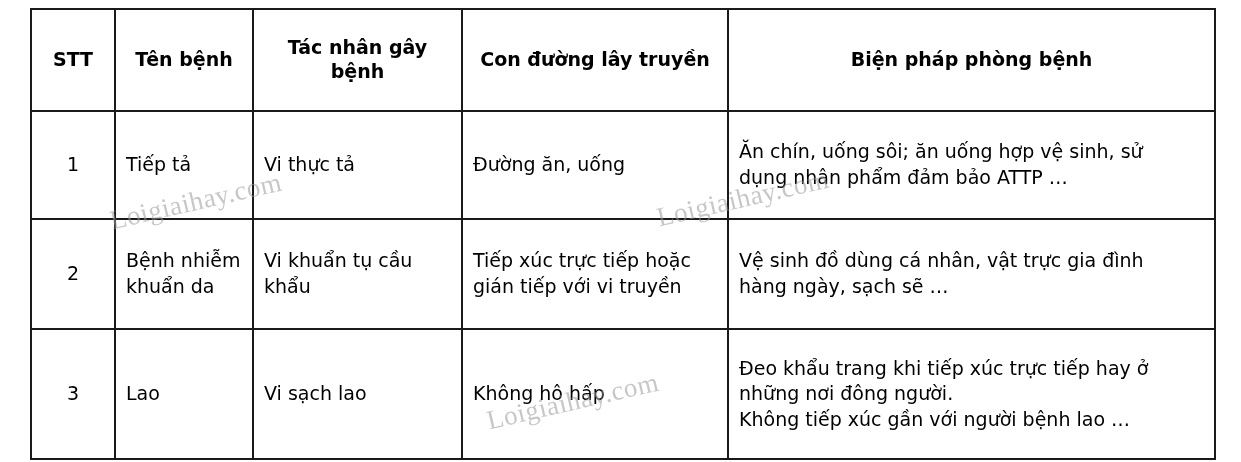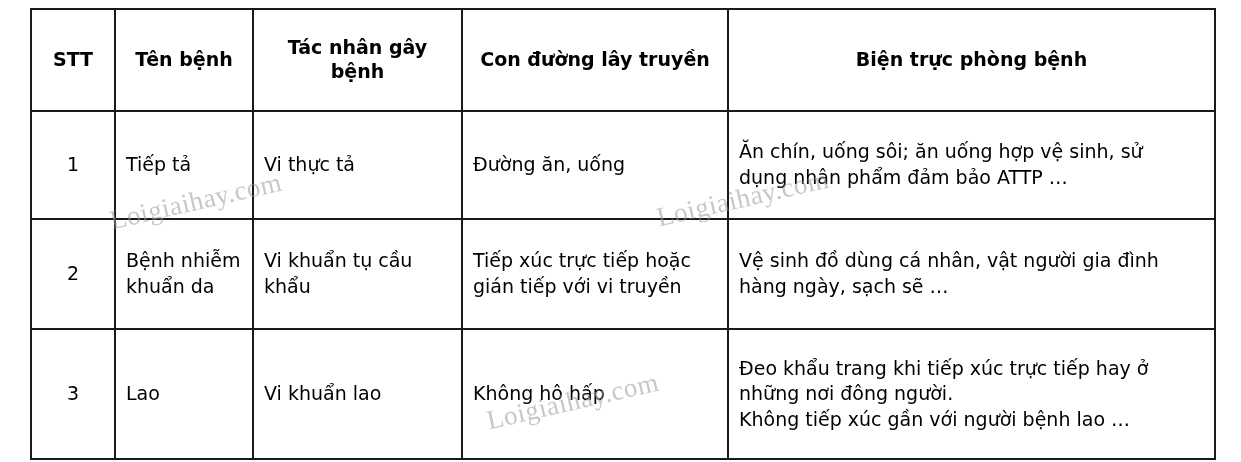--- a/index.html
+++ b/index.html
@@ -110,21 +110,21 @@
         <th>
           <div class="th-inner">Tên bệnh</div>
         </th>
         <th>
           <div class="th-inner">Tác nhân gây bệnh</div>
         </th>
         <th>
           <div class="th-inner">Con đường lây truyền</div>
         </th>
         <th>
-          <div class="th-inner">Biện trực phòng bệnh</div>
+          <div class="th-inner">Biện pháp phòng bệnh</div>
         </th>
       </tr>
     </thead>
     <tbody>
 
       <tr class="row-1">
         <td class="num">
           <div class="cell">1</div>
         </td>
         <td class="txt">
@@ -167,38 +167,38 @@
           </div>
         </td>
         <td class="txt">
           <div class="cell">
             <span class="cell-line">Tiếp xúc trực tiếp hoặc</span>
             <span class="cell-line">gián tiếp với vi truyền</span>
           </div>
         </td>
         <td class="txt">
           <div class="cell">
-            <span class="cell-line">Vệ sinh đồ dùng cá nhân, vật người gia đình</span>
+            <span class="cell-line">Vệ sinh đồ dùng cá nhân, vật trực gia đình</span>
             <span class="cell-line">hàng ngày, sạch sẽ …</span>
           </div>
         </td>
       </tr>
 
       <tr class="row-3">
         <td class="num">
           <div class="cell">3</div>
         </td>
         <td class="txt">
           <div class="cell">
             <span class="cell-line">Lao</span>
           </div>
         </td>
         <td class="txt">
           <div class="cell">
-            <span class="cell-line">Vi khuẩn lao</span>
+            <span class="cell-line">Vi sạch lao</span>
           </div>
         </td>
         <td class="txt">
           <div class="cell">
             <span class="cell-line">Không hô hấp</span>
           </div>
         </td>
         <td class="txt">
           <div class="cell">
             <span class="cell-line">Đeo khẩu trang khi tiếp xúc trực tiếp hay ở</span>

